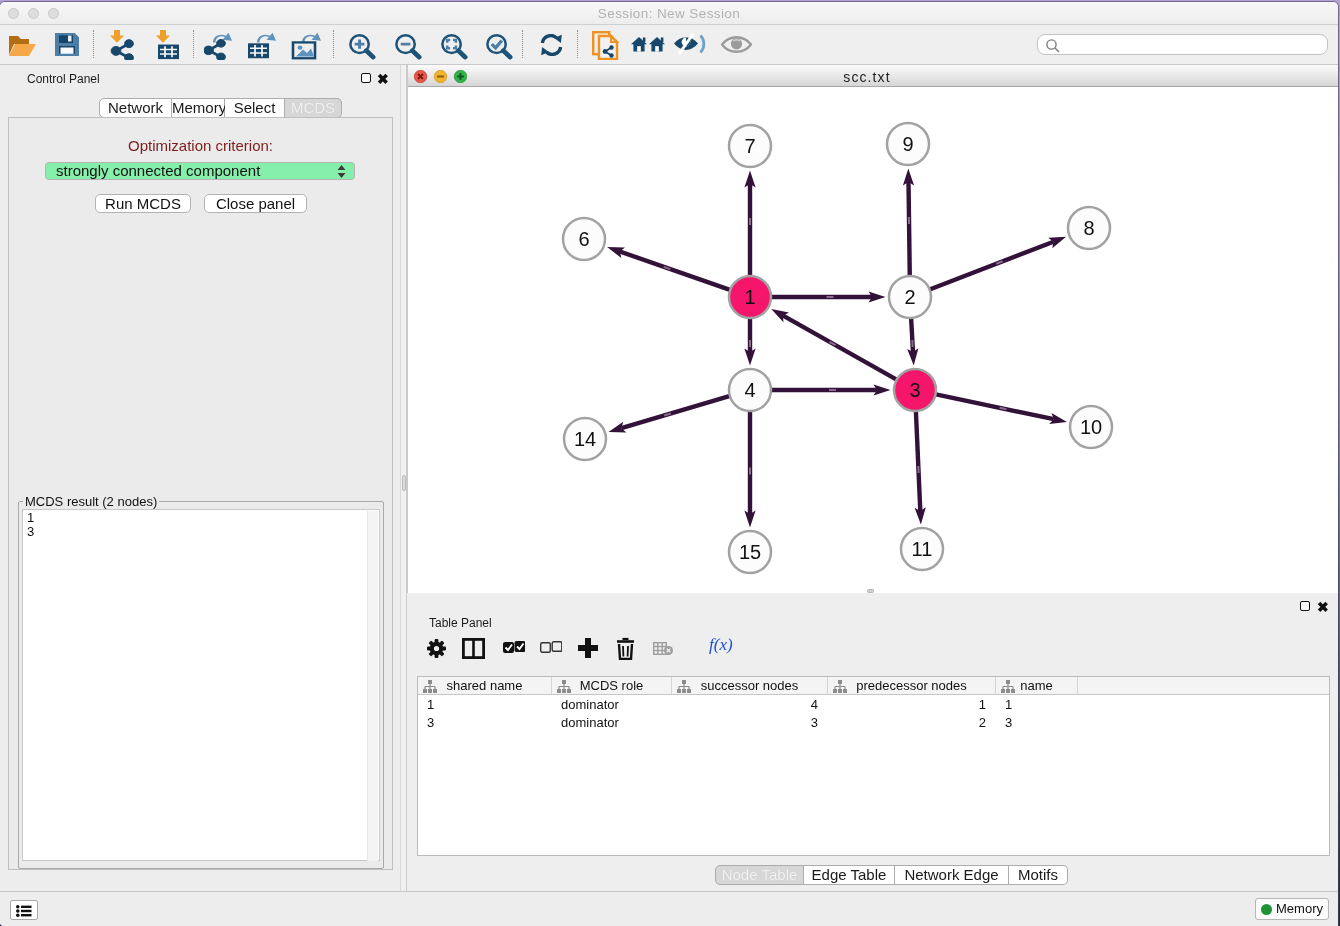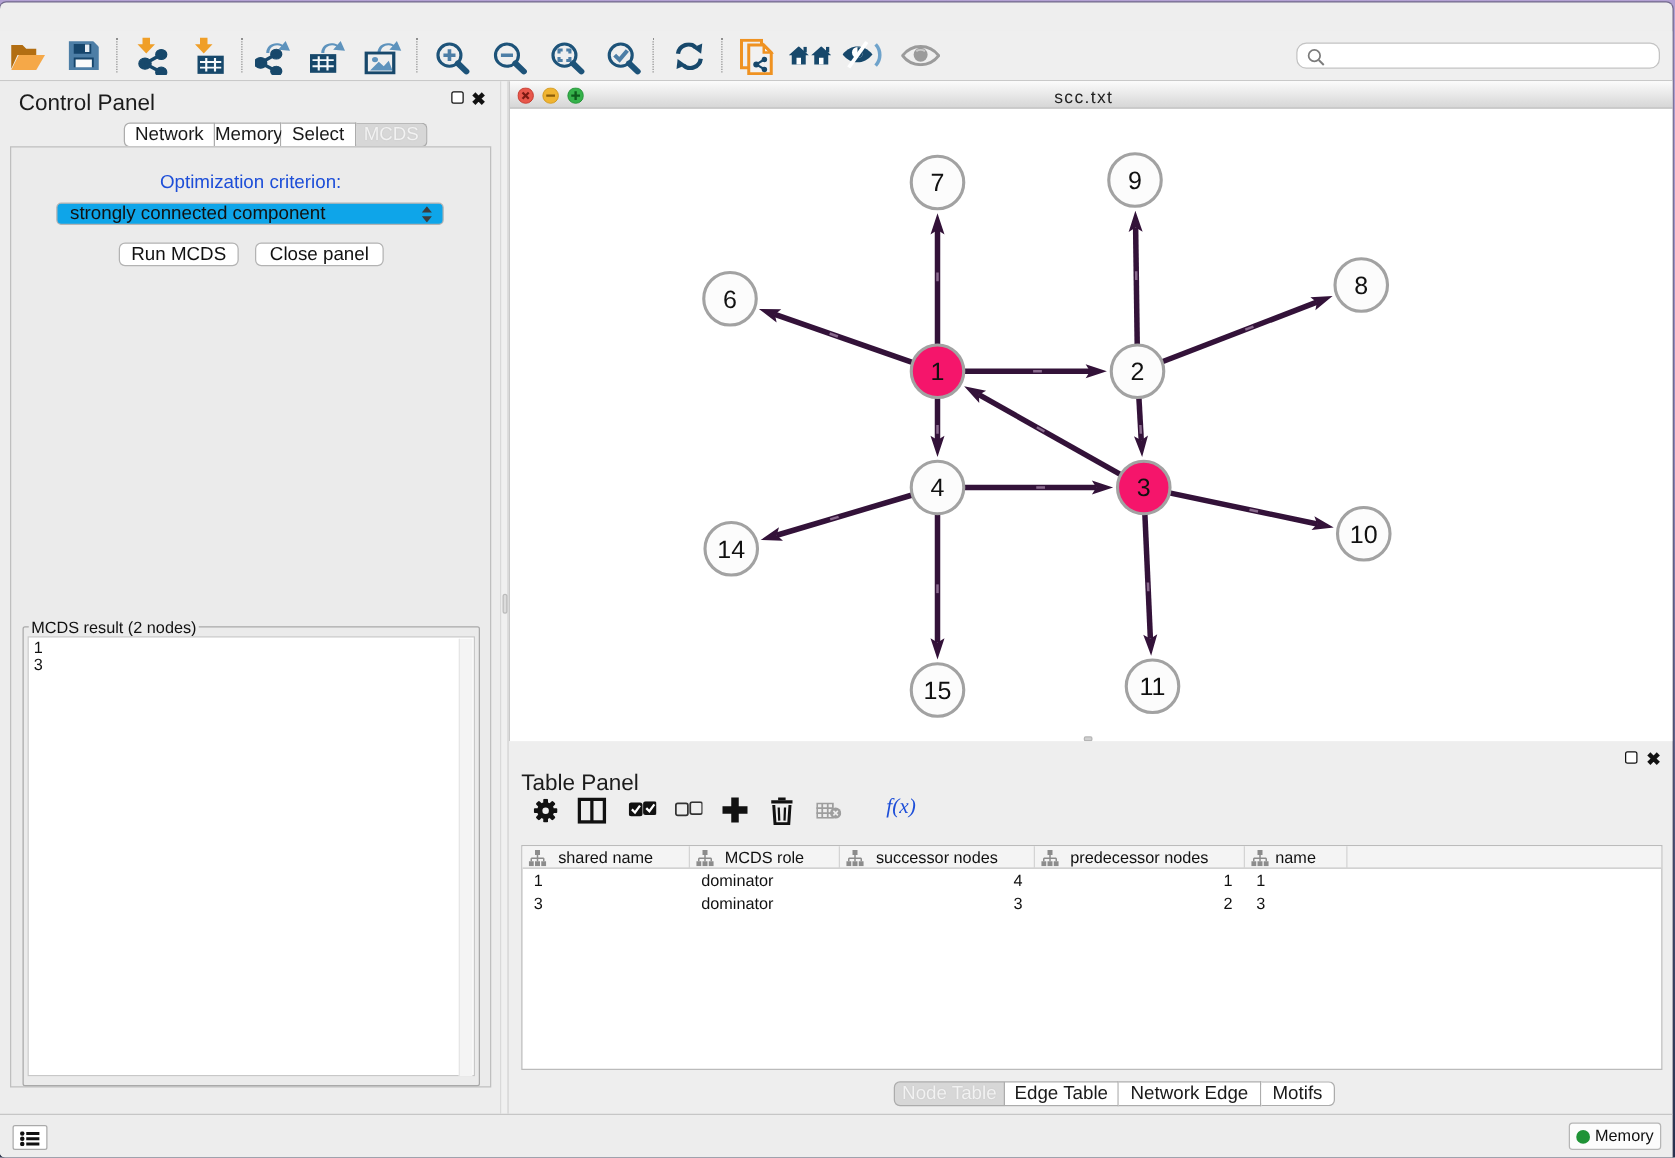--- a/index.html
+++ b/index.html
@@ -10,34 +10,34 @@
 #titlebar { position:absolute; left:0; top:0; width:100%; height:23px; background:linear-gradient(#f8f8f8,#ededed); border-bottom:1px solid #cfcfcf; }
 #titlebar .tl { position:absolute; top:5.5px; width:11px; height:11px; border-radius:50%; background:#dddddd; border:1px solid #c9c9c9; }
 #title-text { position:absolute; width:100%; text-align:center; top:4px; font-size:13.5px; color:#b2b2b2; letter-spacing:.4px; }
 
 #toolbar { position:absolute; left:0; top:23px; width:100%; height:40px; background:#efefef; border-bottom:1.5px solid #c9c9c9; }
 .sep { position:absolute; top:5px; height:28px; width:1px; border-left:1px dotted #8f8f8f; }
 .ticon { position:absolute; }
 #searchbox { position:absolute; left:1037px; top:9px; width:291px; height:21px; background:#ffffff; border:1px solid #c3c3c3; border-radius:8px; }
 
 #ctrlpanel { position:absolute; left:0; top:63px; width:400px; height:826px; background:#ededed; }
-.panel-title { font-size:18px; color:#1c1c1c; }
+.panel-title { font-size:12px; color:#1c1c1c;margin-left:12px; }
 #cp-title { position:absolute; left:15px; top:7px; }
 .float-btn { position:absolute; width:10px; height:10px; border:1.6px solid #111; border-radius:2px; background:#fff; }
 .close-x { position:absolute; font-size:14px; font-weight:bold; color:#111; line-height:10px; }
 
 .tabgroup { position:absolute; display:flex; height:20px; }
 .tabgroup .tab { background:#fff; border:1px solid #acacac; border-left:none; font-size:15px; color:#1a1a1a; text-align:center; line-height:18px; white-space:nowrap; }
 .tabgroup .tab:first-child { border-left:1px solid #acacac; border-radius:5px 0 0 5px; }
 .tabgroup .tab:last-child { border-radius:0 5px 5px 0; }
 .tabgroup .tab.sel { background:#d7d7d7; color:#f2f2f2; text-shadow:0 0 1px #bdbdbd; }
 #cp-tabs { left:79px; top:33px;margin-left:20px; }
 #cp-content { position:absolute; left:8px; top:52px; width:385px; height:753px; background:#ebebeb; border:1px solid #bfbfbf; }
-#opt-label { position:absolute; width:100%; text-align:center; top:19px; font-size:15px; color:#1d4ed8; }
-#combo { position:absolute; left:36px; top:44px; width:310px; height:18px; background:#0ea5e9; border:1px solid #b3b3b3; border-radius:4px; font-size:15px; line-height:16px; padding-left:10px; color:#111; }
+#opt-label { position:absolute; width:100%; text-align:center; top:19px; font-size:15px; color:#7f1d1d; }
+#combo { position:absolute; left:36px; top:44px; width:310px; height:18px; background:#86efac; border:1px solid #b3b3b3; border-radius:4px; font-size:15px; line-height:16px; padding-left:10px; color:#111; }
 .pbtn { position:absolute; height:19px; background:#fff; border:1px solid #b3b3b3; border-radius:5px; font-size:15px; color:#111; text-align:center; line-height:17px; }
 #groupbox { position:absolute; left:9px; top:383px; width:366px; height:368px; border:1px solid #a9a9a9; border-radius:2px; }
 #groupbox legend { position:absolute; left:4px; top:-8px; background:#ebebeb; font-size:13px; color:#111; padding:0 2px; }
 #gb-white { position:absolute; left:3px; top:7px; width:358px; height:352px; background:#fff; border:1px solid #c8c8c8; }
 #gb-white .txt { position:absolute; left:4px; top:1px; font-size:13px; line-height:13.5px; color:#111; }
 #gb-scroll { position:absolute; right:1px; top:1px; width:11px; height:350px; background:#f4f4f4; border-left:1px solid #e6e6e6; }
 
 #vsplit { position:absolute; left:400px; top:63px; width:7px; height:826px; background:#f0f0f0; border-left:1px solid #d9d9d9; border-right:1px solid #cccccc; }
 #vgrip { position:absolute; left:1px; top:410px; width:4px; height:16px; background:#dcdcdc; border:1px solid #bbb; border-radius:2px; }
 #hsplit { position:absolute; left:407px; top:585px; width:931px; height:6px; }
@@ -58,20 +58,26 @@
 #tp-tabs { left:287px; top:272px;margin-left:21px; }
 
 #statusbar { position:absolute; left:0; top:889px; width:100%; height:35px; background:#ededed; border-top:1px solid #c6c6c6; }
 #listbtn { position:absolute; left:10px; top:8px; width:28px; height:20px; background:#fff; border:1px solid #aaa; border-radius:2px; }
 #membtn { position:absolute; right:9px; top:6px; width:74px; height:22px; background:#fcfcfc; border:1px solid #b6b6b6; border-radius:3px; font-size:13px; color:#111; text-align:center; line-height:20px;margin-left:24px; }
 #membtn .dot { display:inline-block; width:11px; height:11px; border-radius:50%; background:#1f9336; vertical-align:-1.5px; margin-right:4px; }
 </style>
 </head>
 <body>
 <div id="win">
+  <div id="titlebar">
+    <div class="tl" style="left:8px;"></div>
+    <div class="tl" style="left:28px;"></div>
+    <div class="tl" style="left:48px;"></div>
+    <div id="title-text">Session: New Session</div>
+  </div>
   <div id="toolbar">
 
     <svg class="ticon" style="left:8px; top:9px;" width="30" height="24" viewBox="0 0 30 24">
       <path d="M1,2 L10,2 L13,5 L21,5 L21,10 L6,10 L1,21 Z" fill="#b26e12"></path>
       <path d="M7,10 L28,10 L21,22 L1,22 Z" fill="#f5a848"></path>
     </svg>
 
     <svg class="ticon" style="left:55px; top:8px;" width="24" height="23" viewBox="0 0 24 23">
       <path d="M1,1 L19,1 L23,5 L23,22 L1,22 Z" fill="#4c7fa8"></path>
       <path d="M1,1 L19,1 L23,5 L23,22 L1,22 Z" fill="#4d7ea6"></path>

